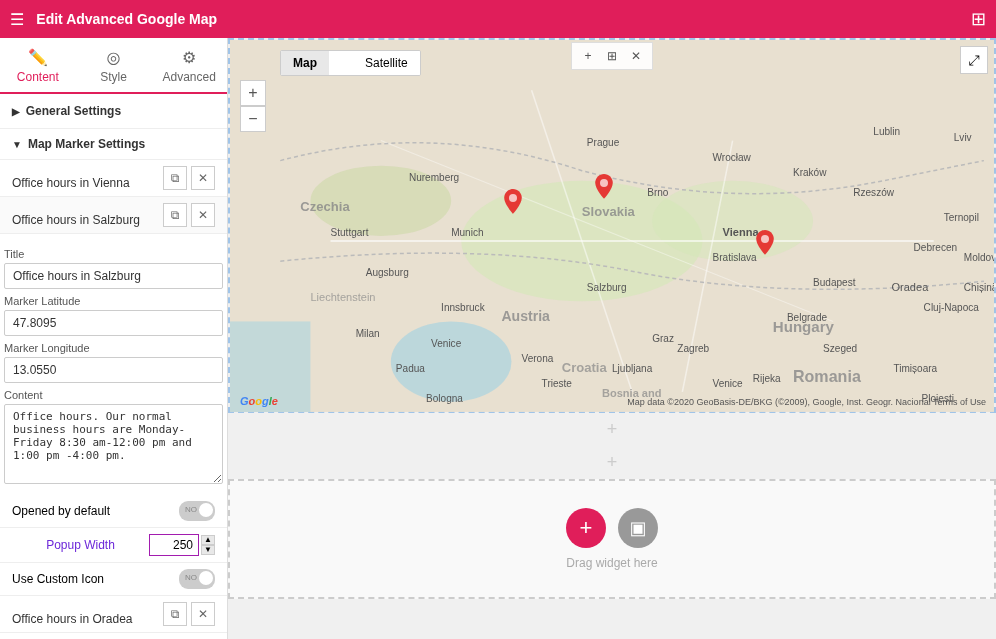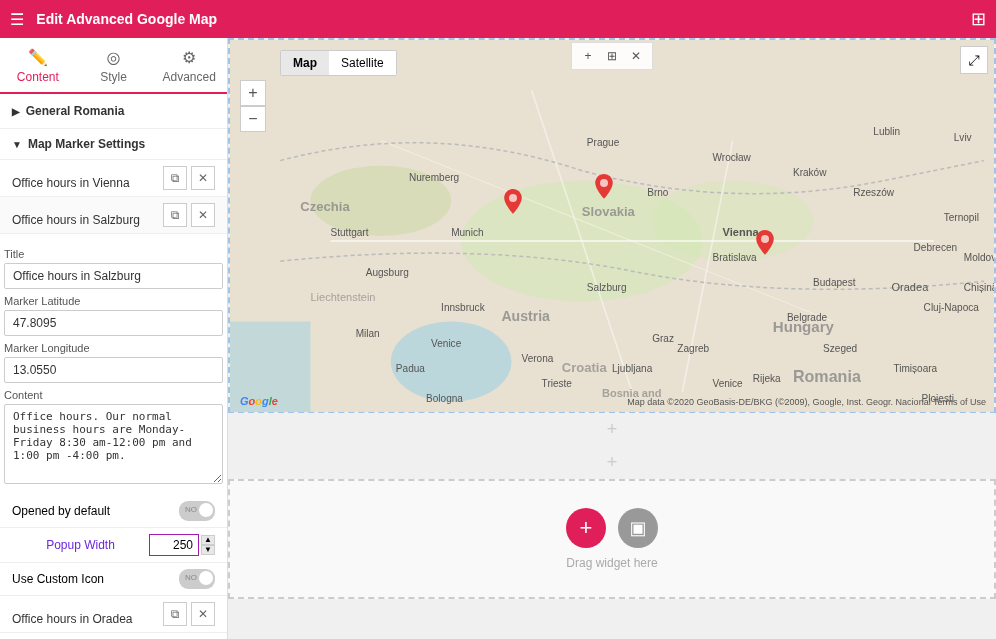--- a/index.html
+++ b/index.html
@@ -315,20 +315,21 @@
     .map-type-btns {
       position: absolute;
       top: 10px;
       left: 50px;
       z-index: 5;
       display: flex;
       background: #fff;
       border: 1px solid #ccc;
       border-radius: 2px;
       overflow: hidden;
+      gap: 24px;
     }
     .map-type-btn {
       padding: 5px 12px;
       font-size: 12px;
       cursor: pointer;
       background: #fff;
       border: none;
     }
     .map-type-btn.active {
       background: #e8e8e8;
@@ -450,21 +451,21 @@
         <span>Style</span>
       </div>
       <div class="sidebar-tab">
         <span class="tab-icon">⚙</span>
         <span>Advanced</span>
       </div>
     </div>
 
     <div class="section-header">
       <span class="arrow">▶</span>
-      <span>General Romania</span>
+      <span>General Settings</span>
     </div>
 
     <div class="section-header-2">
       <span class="arrow">▼</span>
       <span>Map Marker Settings</span>
     </div>
 
     <div class="marker-row">
       <span class="marker-label">Office hours in Vienna</span>
       <button class="marker-icon-btn">⧉</button>

